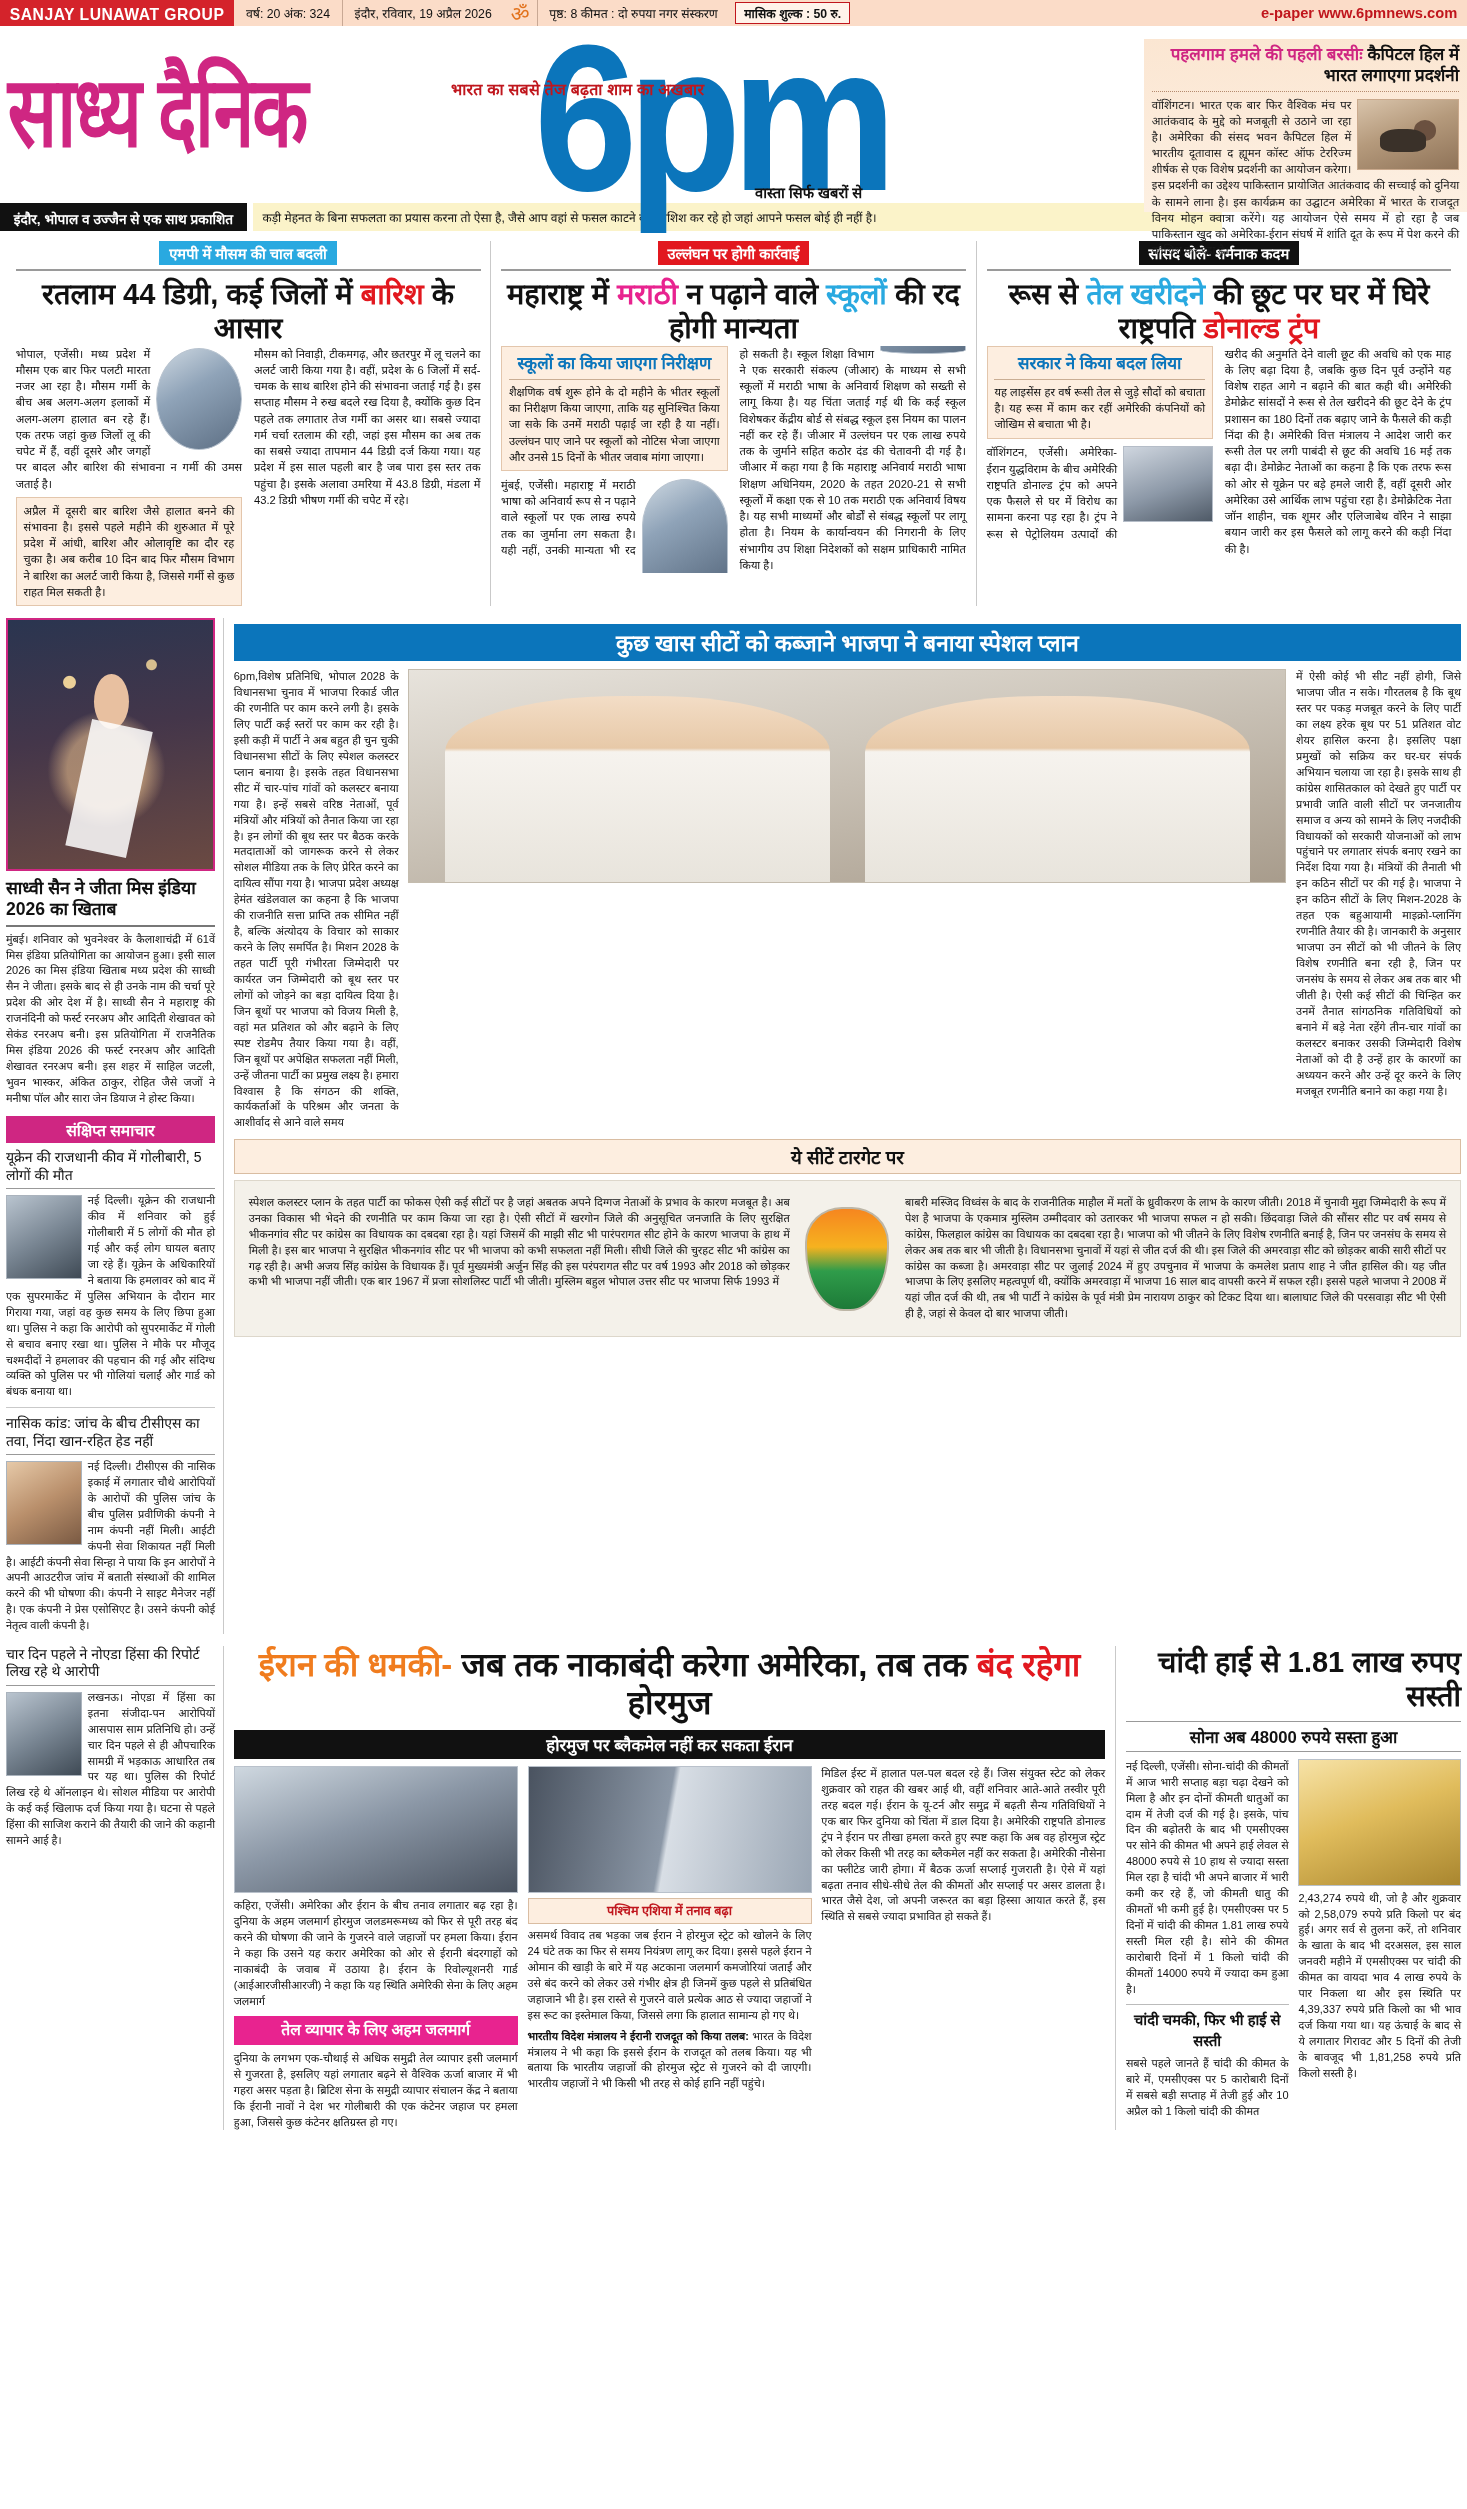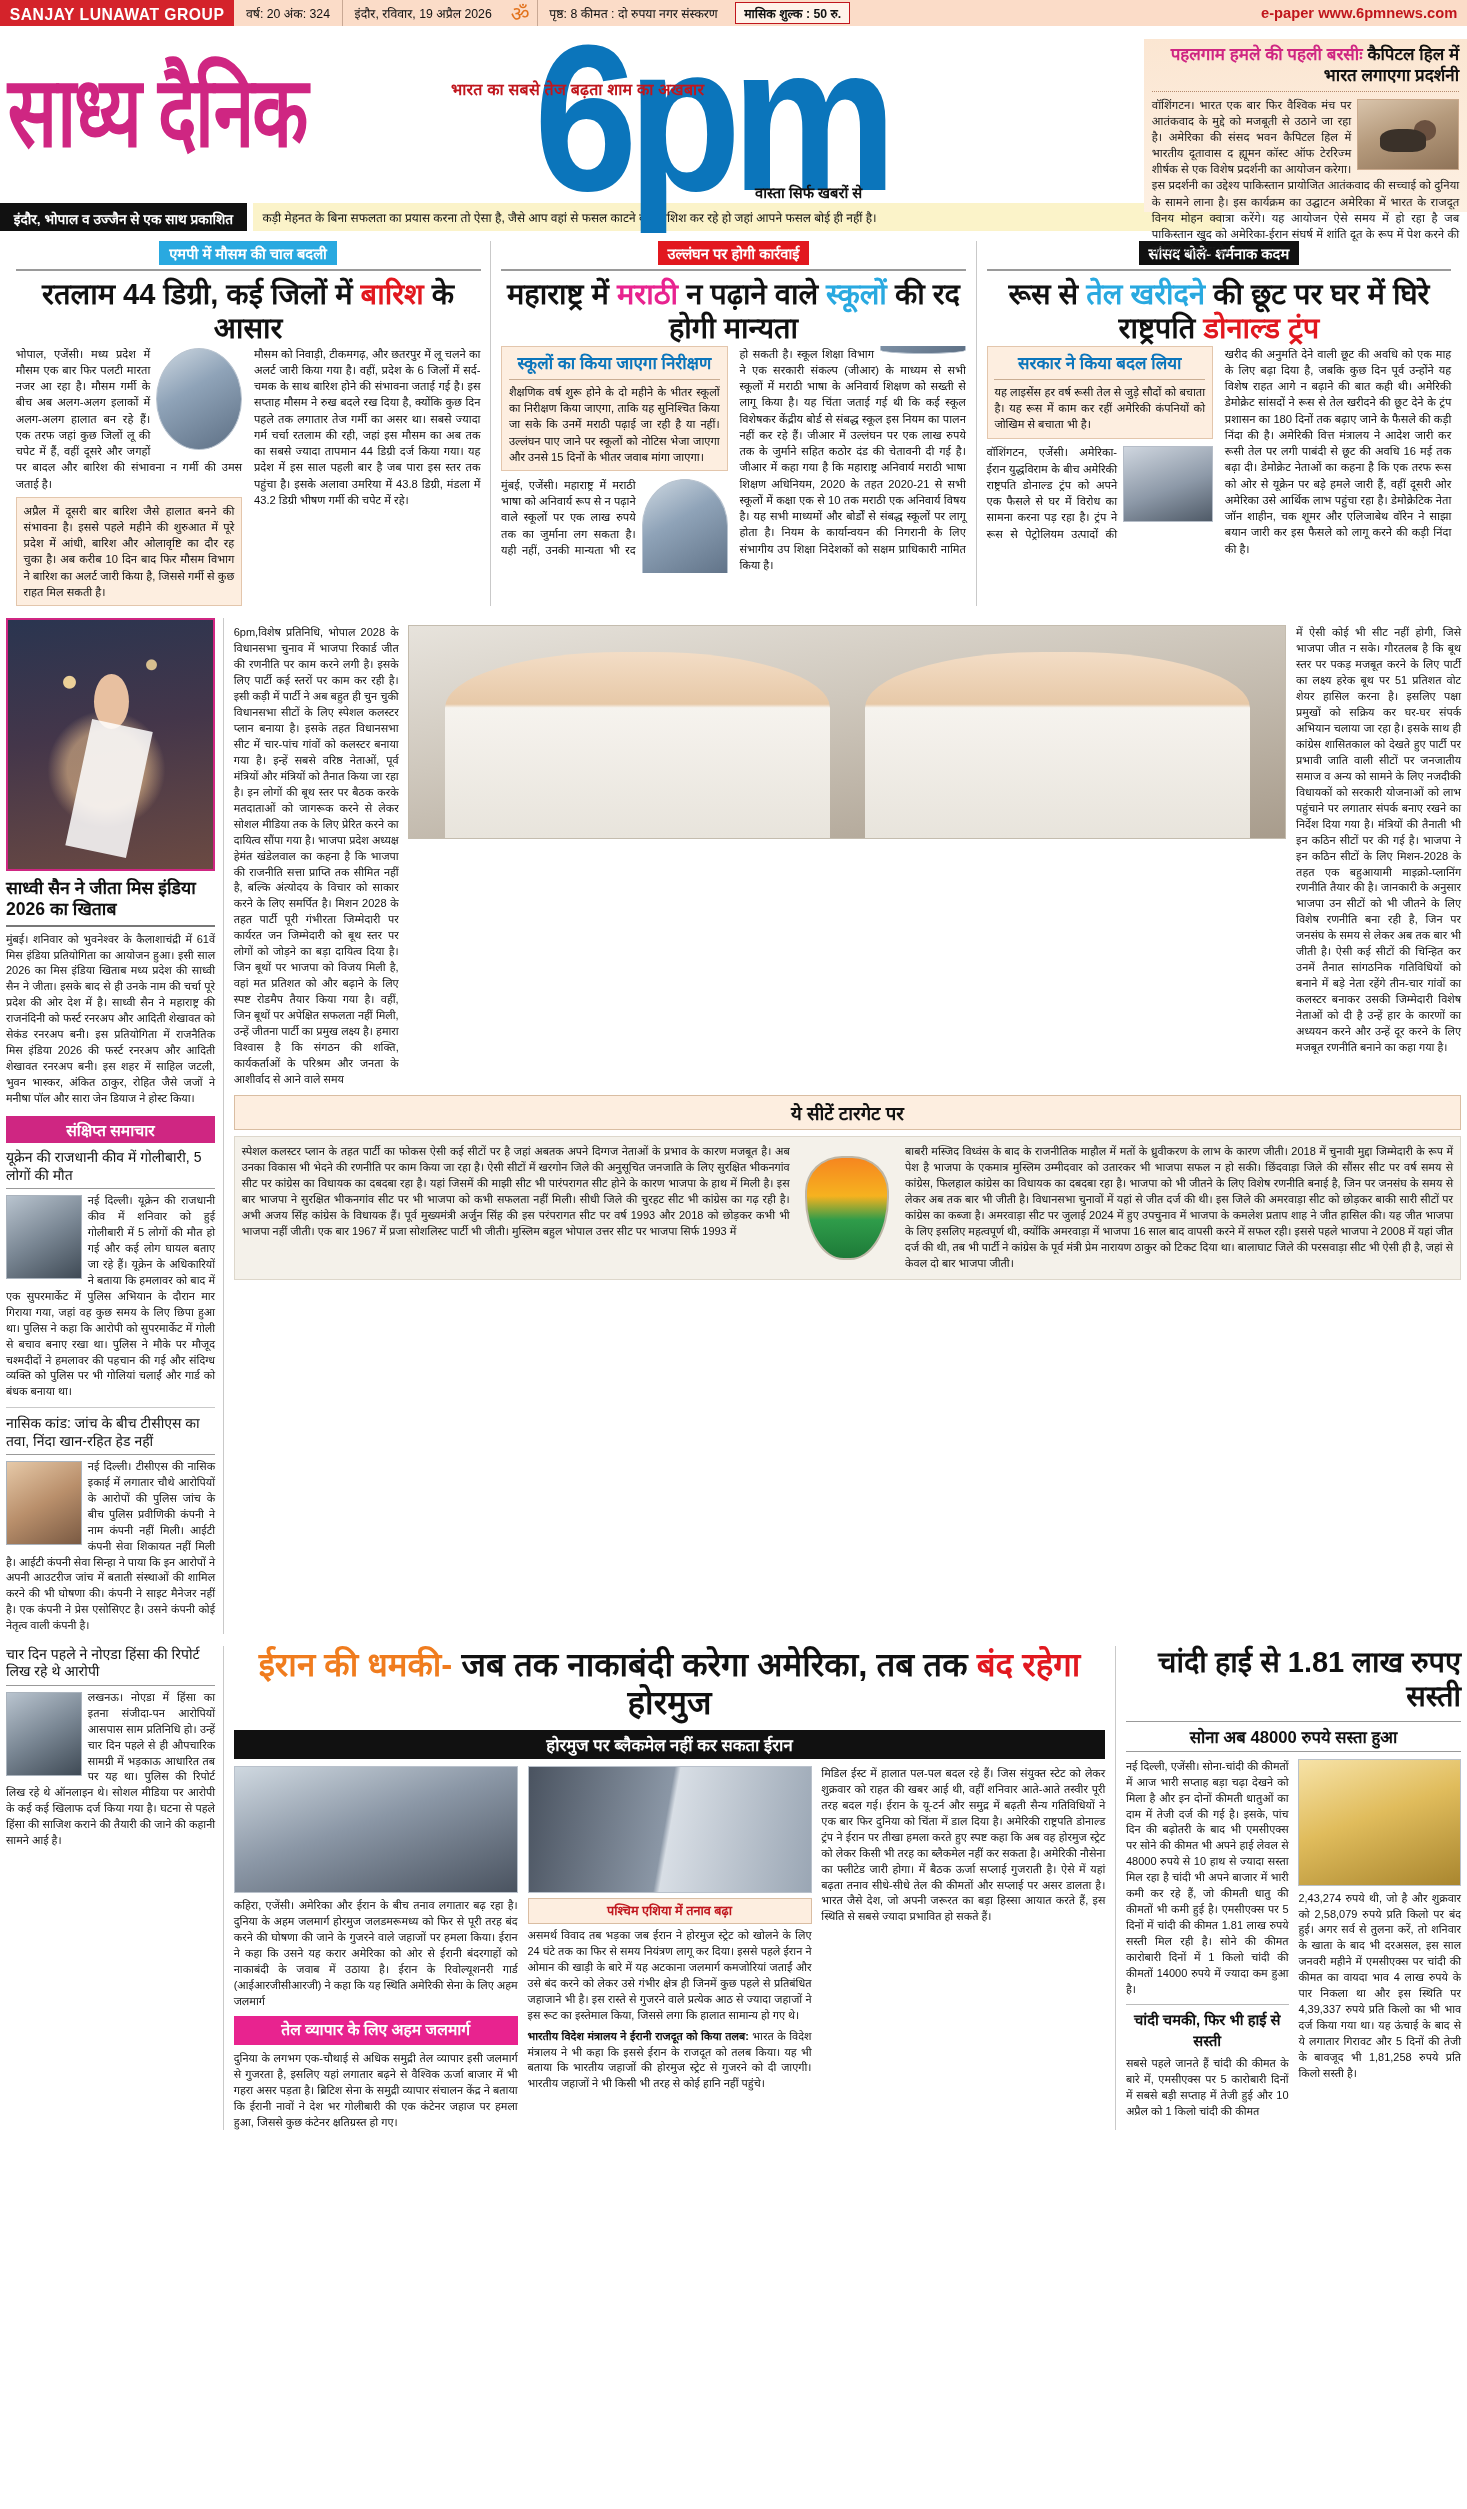--- a/index.html
+++ b/index.html
@@ -189,21 +189,21 @@
   .leaders-photo .f1,.leaders-photo .f2{
     position:absolute; bottom:0; width:44%; height:88%;
     background:linear-gradient(180deg,#f3ddc6 0%,#e7c9a8 28%,#f6f3ee 30%,#e8e4dc 100%);
     border-radius:46% 46% 0 0 / 30% 30% 0 0;
   }
   .leaders-photo .f1{ left:4%; } .leaders-photo .f2{ right:4%; }
   .target-bar{
     background:#fdeee0; border:1px solid #d9bda2; text-align:center;
     font-weight:bold; font-size:18.6px; color:#111; padding:3.9px 0; margin:7.8px 0 5.9px 0;
   }
-  .target-cols{ display:flex; gap:9.8px; background:#f4f1ea; border:1px solid #ddd7cb; padding:7px; }
+  .target-cols{ display:flex; gap:9.8px; background:#f4f1ea; border:1px solid #ddd7cb; padding:14px; }
   .lotus{
     width:84px; height:104px; margin:0 5.9px;
     background:linear-gradient(180deg,#f6861f 0%,#f6b21f 38%,#2f9c4a 62%,#1d7a38 100%);
     border-radius:44% 44% 46% 46% / 34% 34% 60% 60%;
     border:2px solid #bdb6a6; flex:0 0 auto; align-self:center;
   }
 
   
   .bottom{ display:flex; margin-top:11.8px; padding:0 5.9px; }
   .bl{ width:218px; padding-right:7.8px; border-right:1px solid #c9c9c9;}
@@ -363,20 +363,21 @@
     <div>
       <div class="mini-h">नासिक कांड: जांच के बीच टीसीएस का तवा, निंदा खान-रहित हेड नहीं</div>
       <div class="lead-body">
         <div class="mini-photo warm"></div>
         <span>नई दिल्ली। टीसीएस की नासिक इकाई में लगातार चौथे आरोपियों के आरोपों की पुलिस जांच के बीच पुलिस प्रवीणिकी कंपनी ने नाम कंपनी नहीं मिली। आईटी कंपनी सेवा शिकायत नहीं मिली है। आईटी कंपनी सेवा सिन्हा ने पाया कि इन आरोपों ने अपनी आउटरीज जांच में बताती संस्थाओं की शामिल करने की भी घोषणा की। कंपनी ने साइट मैनेजर नहीं है। एक कंपनी ने प्रेस एसोसिएट है। उसने कंपनी कोई नेतृत्व वाली कंपनी है।</span>
       </div>
     </div>
   </div>
 
   <div class="lead-main">
+    <div class="big-sub">कुछ खास सीटों को कब्जाने भाजपा ने बनाया स्पेशल प्लान</div>
 
     <div class="lead-cols">
       <div class="lc lc1">6pm,विशेष प्रतिनिधि, भोपाल
 2028 के विधानसभा चुनाव में भाजपा रिकार्ड जीत की रणनीति पर काम करने लगी है। इसके लिए पार्टी कई स्तरों पर काम कर रही है। इसी कड़ी में पार्टी ने अब बहुत ही चुन चुकी विधानसभा सीटों के लिए स्पेशल कलस्टर प्लान बनाया है। इसके तहत विधानसभा सीट में चार-पांच गांवों को कलस्टर बनाया गया है। इन्हें सबसे वरिष्ठ नेताओं, पूर्व मंत्रियों और मंत्रियों को तैनात किया जा रहा है। इन लोगों की बूथ स्तर पर बैठक करके मतदाताओं को जागरूक करने से लेकर सोशल मीडिया तक के लिए प्रेरित करने का दायित्व सौंपा गया है।
 
 भाजपा प्रदेश अध्यक्ष हेमंत खंडेलवाल का कहना है कि भाजपा की राजनीति सत्ता प्राप्ति तक सीमित नहीं है, बल्कि अंत्योदय के विचार को साकार करने के लिए समर्पित है। मिशन 2028 के तहत पार्टी पूरी गंभीरता जिम्मेदारी पर कार्यरत जन जिम्मेदारी को बूथ स्तर पर लोगों को जोड़ने का बड़ा दायित्व दिया है। जिन बूथों पर भाजपा को विजय मिली है, वहां मत प्रतिशत को और बढ़ाने के लिए स्पष्ट रोडमैप तैयार किया गया है।
 
 वहीं, जिन बूथों पर अपेक्षित सफलता नहीं मिली, उन्हें जीतना पार्टी का प्रमुख लक्ष्य है। हमारा विश्वास है कि संगठन की शक्ति, कार्यकर्ताओं के परिश्रम और जनता के आशीर्वाद से आने वाले समय</div>
       <div class="lc lc2">
         <div class="leaders-photo">

